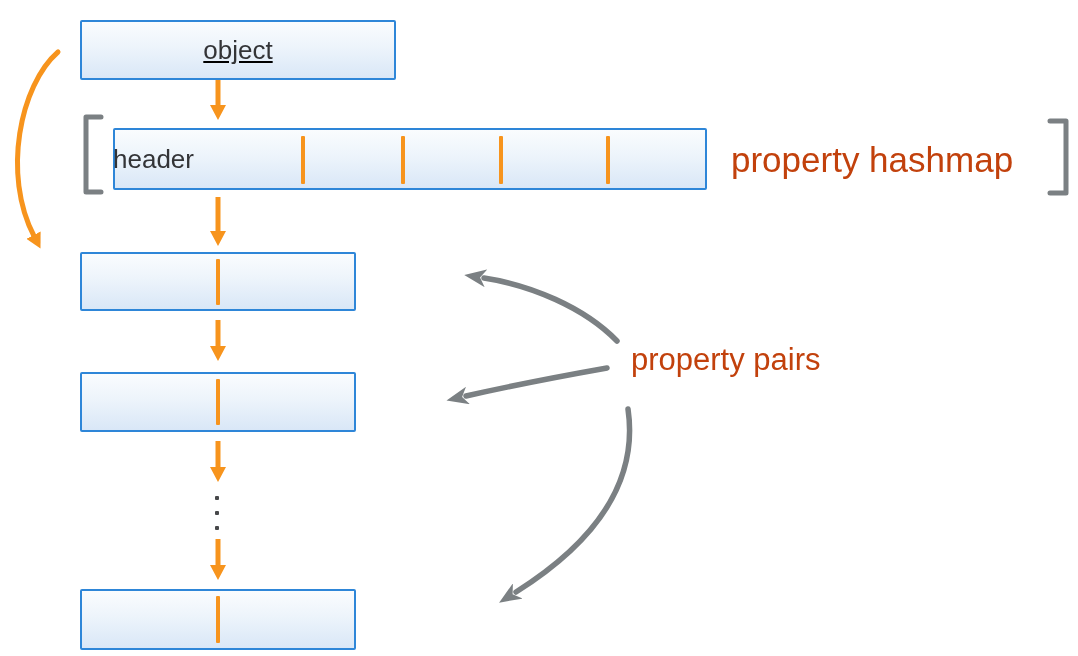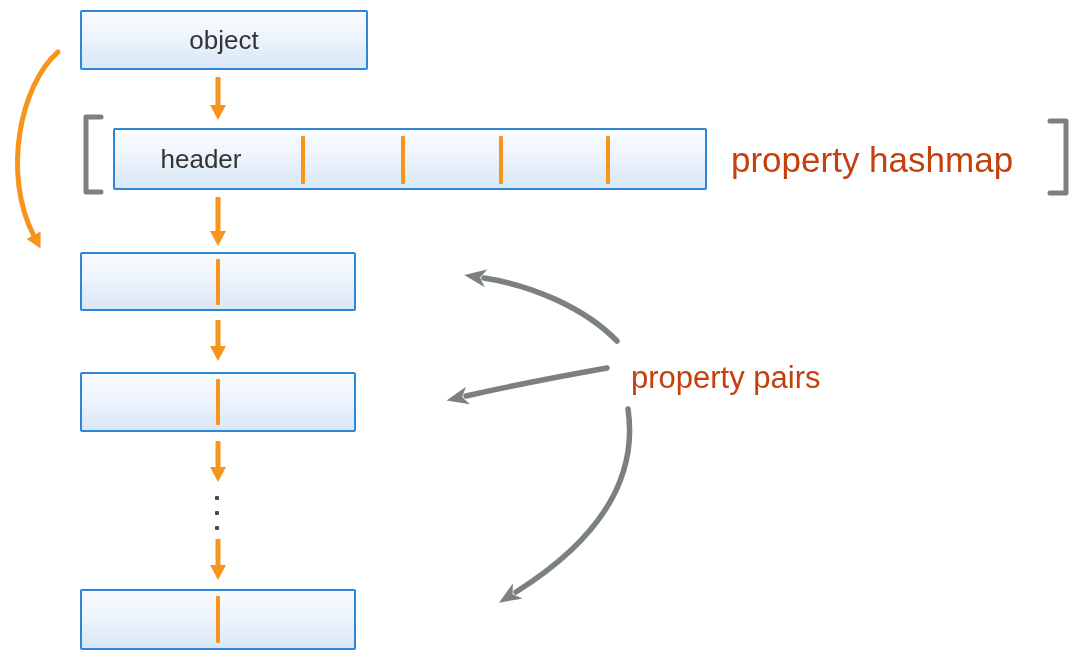--- a/index.html
+++ b/index.html
@@ -22,36 +22,36 @@
     background:linear-gradient(to bottom, #FAFCFE 0%, #EDF4FB 45%, #D9E7F7 100%);
     display:flex; align-items:center; justify-content:center;
   }
   .box-label {
     color:#333437;
     font-size:26px;
     line-height:1;
   }
   .header-label-wrap {
     position:absolute; left:113px; top:128px; width:176px; height:62px;
-    display:flex; align-items:center; justify-content:center;
+    display:flex; align-items:center; 
   }
   .vdiv {
     position:absolute;
     width:4px;
     background:#F7941D;
     border-radius:1px;
   }
   .annotation {
     position:absolute;
     color:#c2410c;
     white-space:nowrap;
     line-height:1;
   }
   .annotation.hashmap { left:731px; top:142px; font-size:35px; }
-  .annotation.pairs   { left:631px; top:362px; font-size:31px; }
+  .annotation.pairs   { left:631px; top:344px; font-size:31px; }
   .dot {
     position:absolute;
     left:215px;
     width:4px; height:4px;
     background:#47484A;
     border-radius:1px;
   }
 </style>
 </head>
 <body>
@@ -76,21 +76,21 @@
     <path d="M58,52 C20,85 2,175 34,236" stroke="#F7941D" stroke-width="5" fill="none" stroke-linecap="round" marker-end="url(#oarrow)"></path>
 
     <path d="M617,341 C584,307 530,285 484,278" stroke="#7B8083" stroke-width="5.5" fill="none" stroke-linecap="round" marker-end="url(#garrow)"></path>
     <path d="M607,368 Q528,382 466,396" stroke="#7B8083" stroke-width="5.5" fill="none" stroke-linecap="round" marker-end="url(#garrow)"></path>
     <path d="M628,409 Q643,512 516,592" stroke="#7B8083" stroke-width="5.5" fill="none" stroke-linecap="round" marker-end="url(#garrow)"></path>
 
     <path d="M101,117 L86,117 L86,192 L101,192" stroke="#7B8083" stroke-width="5" fill="none" stroke-linecap="round" stroke-linejoin="round"></path>
     <path d="M1050,121 L1066,121 L1066,193 L1050,193" stroke="#7B8083" stroke-width="5" fill="none" stroke-linecap="round" stroke-linejoin="round"></path>
   </svg>
 
-  <div class="box" style="left:80px; top:10px; width:288px; height:60px;">
+  <div class="box" style="left:80px; top:20px; width:316px; height:60px;text-decoration:underline;">
     <span class="box-label">object</span>
   </div>
 
   <div class="box" style="left:113px; top:128px; width:594px; height:62px;"></div>
   <div class="header-label-wrap">
     <span class="box-label">header</span>
   </div>
 
   <div class="vdiv" style="left:301px; top:136px; height:48px;"></div>
   <div class="vdiv" style="left:401px; top:136px; height:48px;"></div>

